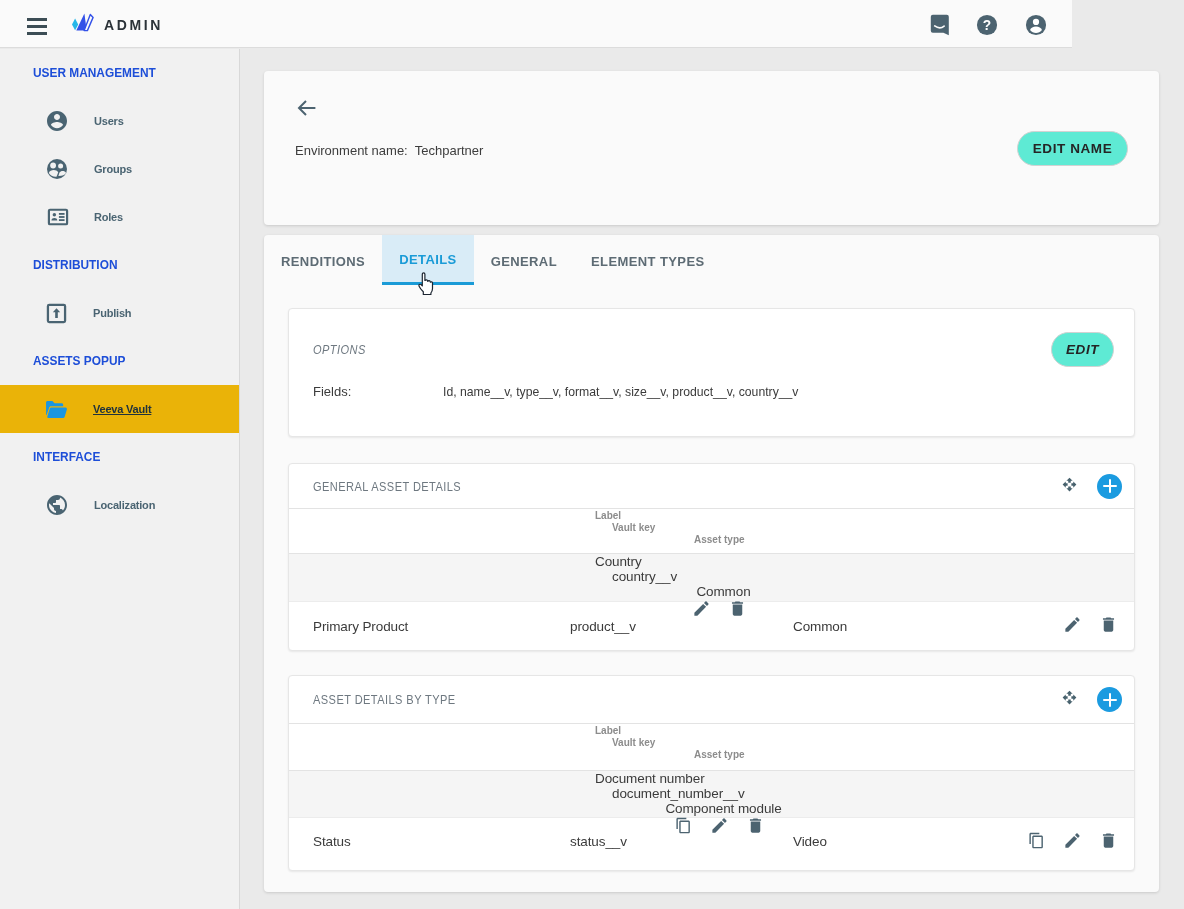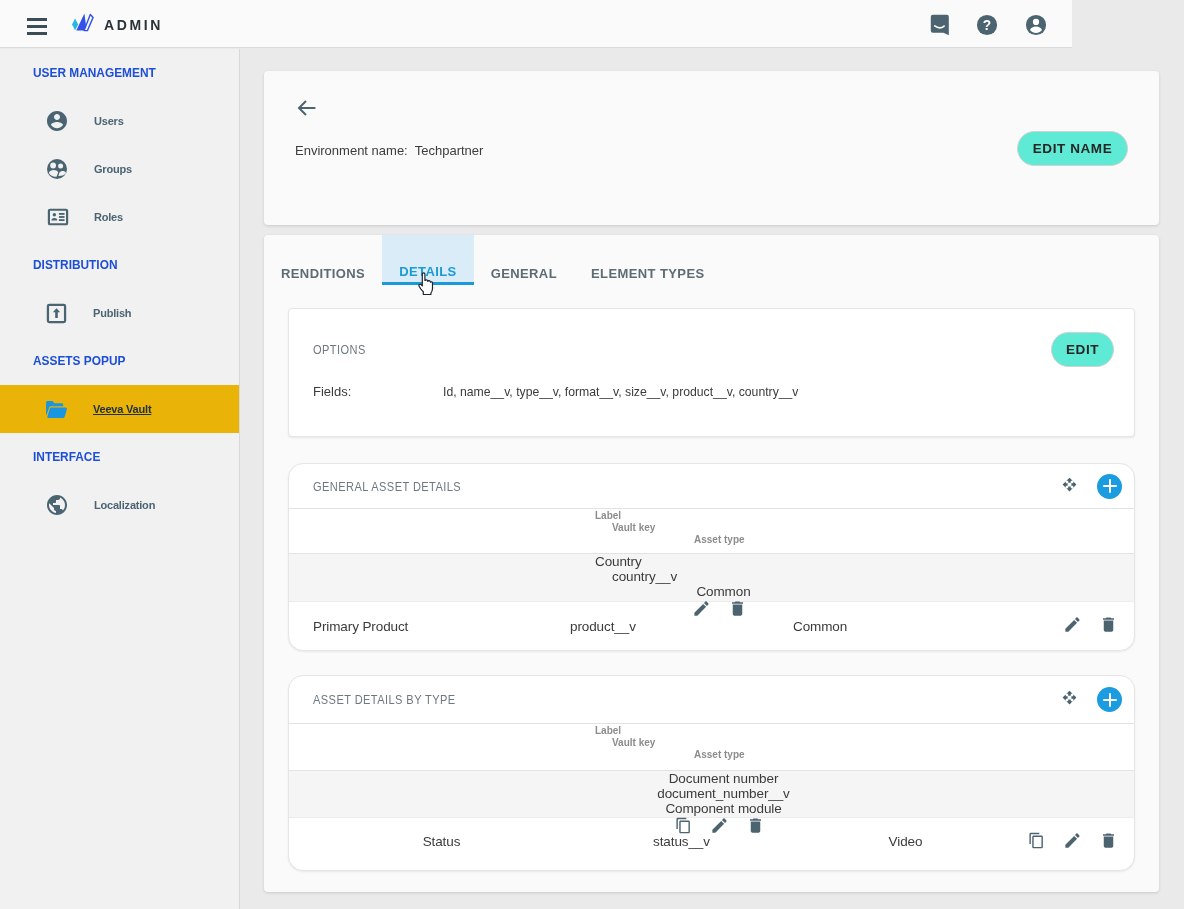--- a/index.html
+++ b/index.html
@@ -18,39 +18,39 @@
 .sitem svg { margin-right:27px; flex:none; }
 .sitem.active { background:#eab308; color:#20323c;text-decoration:underline; }
 .card { position:absolute; background:#fafafa; border-radius:4px; box-shadow:0 1px 3px rgba(0,0,0,0.14); }
 .card1 { left:264px; top:71px; width:895px; height:154px; }
 .backarrow { position:absolute; left:297px; top:98px; }
 .envname { position:absolute; left:295px; top:143px; font-size:13px; color:#3d3d3d; }
 .btn { background:#5eead4; border:1px solid #d2d2d2; border-radius:18px; font-family:"Liberation Sans",sans-serif; font-size:13.5px; font-weight:bold; letter-spacing:0.6px; color:#252525; text-align:center; position:absolute; }
 .editname { left:1017px; top:131px; width:111px; height:35px; line-height:33px; }
 .card2 { left:264px; top:235px; width:895px; height:657px; }
 .tabs { display:flex; height:50px; }
-.tab { padding:15px 17px 0; line-height:47px; font-size:13px; letter-spacing:0.4px; color:#5d6b74; font-weight:bold; }
+.tab { padding:3px 17px 0; line-height:47px; font-size:13px; letter-spacing:0.4px; color:#5d6b74; font-weight:bold; }
 .tab.active { background:#d9ecf7; color:#1a9bd7; border-bottom:3px solid #1a9bd7; line-height:44px; }
 .inner { margin:0 24px; background:#ffffff; border:1px solid #e6e6e6; border-radius:4px; box-shadow:0 1px 2px rgba(0,0,0,0.08); }
 .in-head { display:flex; align-items:center; padding:0 20px 0 24px; }
 .in-title { font-size:13px; letter-spacing:0.5px; color:#6e7880; flex:1; }
 .in-title span { display:inline-block; transform:scaleX(0.85); transform-origin:0 50%; }
 .opt { margin-top:23px; height:129px; }
-.opt .in-head { height:70px; padding-top:10px; }
+.opt .in-head { height:70px; padding-top:10px;font-style:italic; }
 .editbtn { position:static; width:63px; height:35px; line-height:33px; }
 .fieldrow { display:flex; padding-left:24px; font-size:13px; color:#3b3b3b; margin-top:5px; }
 .fieldrow .fl { width:130px; flex:none; }
 .fieldrow .fv { display:inline-block; transform:scaleX(0.94); transform-origin:0 50%; white-space:nowrap; }
-.tbl { margin-top:26px;border-radius:15px; }
+.tbl { margin-top:26px; }
 .tbl .in-head { height:44px; padding-right:12px; }
 .tbl2 { margin-top:24px; padding-bottom:5px; }
 .tbl2 .in-head { height:47px; padding-right:12px; }
 .tbl2 .thead { height:48px; }
 .tbl2 .row.odd { height:47px; }
-.tbl2 .row { height:47px;text-align:center; }
+.tbl2 .row { height:47px; }
 .movewrap { width:56px; text-align:center; }
 .plusbtn { width:25px; height:25px; border-radius:13px; flex:none; background:#1b9be0; display:flex; align-items:center; justify-content:center; }
 .thead { display:flex; border-top:1px solid #e3e3e3; border-bottom:1px solid #e3e3e3; height:46px; align-items:center; padding-left:24px; font-size:11.5px; font-weight:bold; color:#8c8c8c;flex-direction:column; }
 .thead span { display:inline-block; transform:scaleX(0.87); transform-origin:0 50%; }
 .row { display:flex; height:48px; align-items:center; padding-left:24px; font-size:13.5px; color:#3b3b3b; letter-spacing:-0.1px; }
 .row.odd { background:#f5f5f5; border-bottom:1px solid #ececec;flex-direction:column; }
 .c1 { width:257px; } .c2 { width:223px; } .c3 { flex:1; }
 .acts { display:flex; align-items:center; padding-right:8px; }
 .acts .ic { width:36px; text-align:center; }
 .cursor { position:absolute; left:415px; top:269px; z-index:9; }

